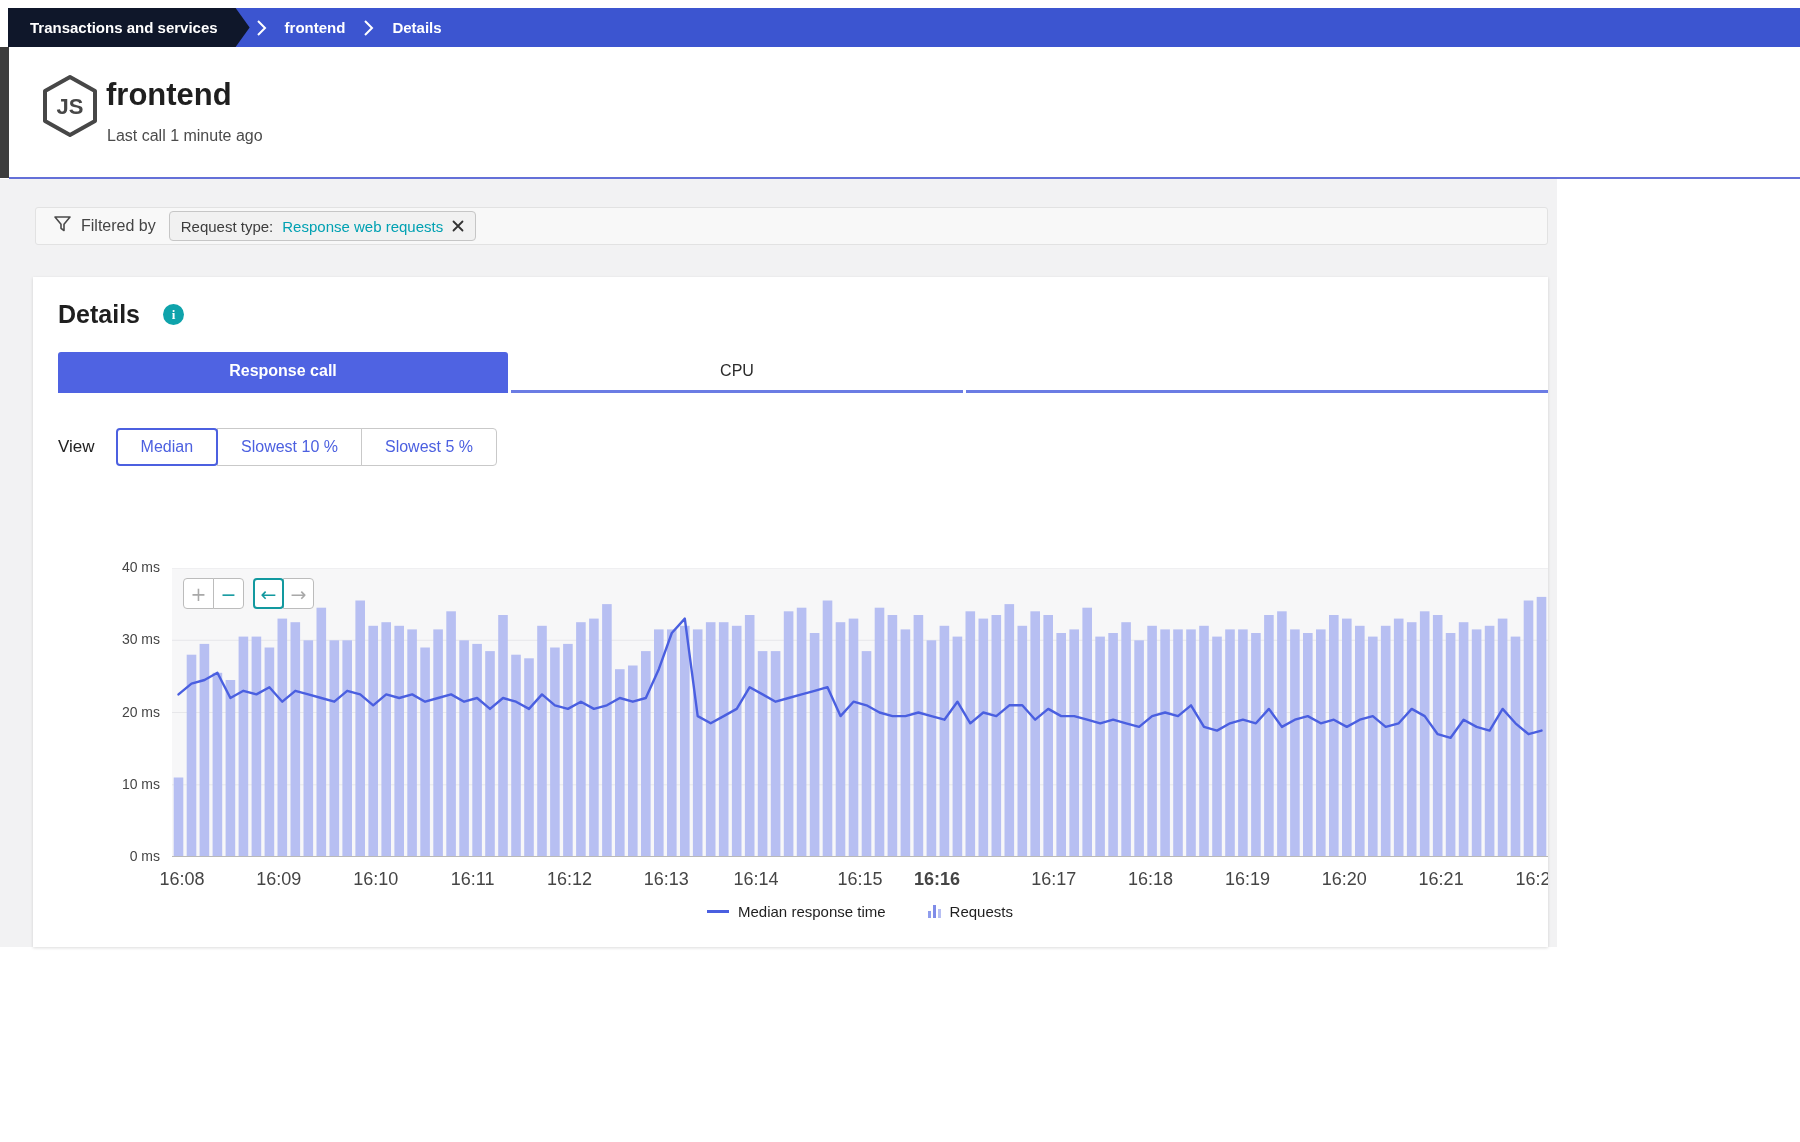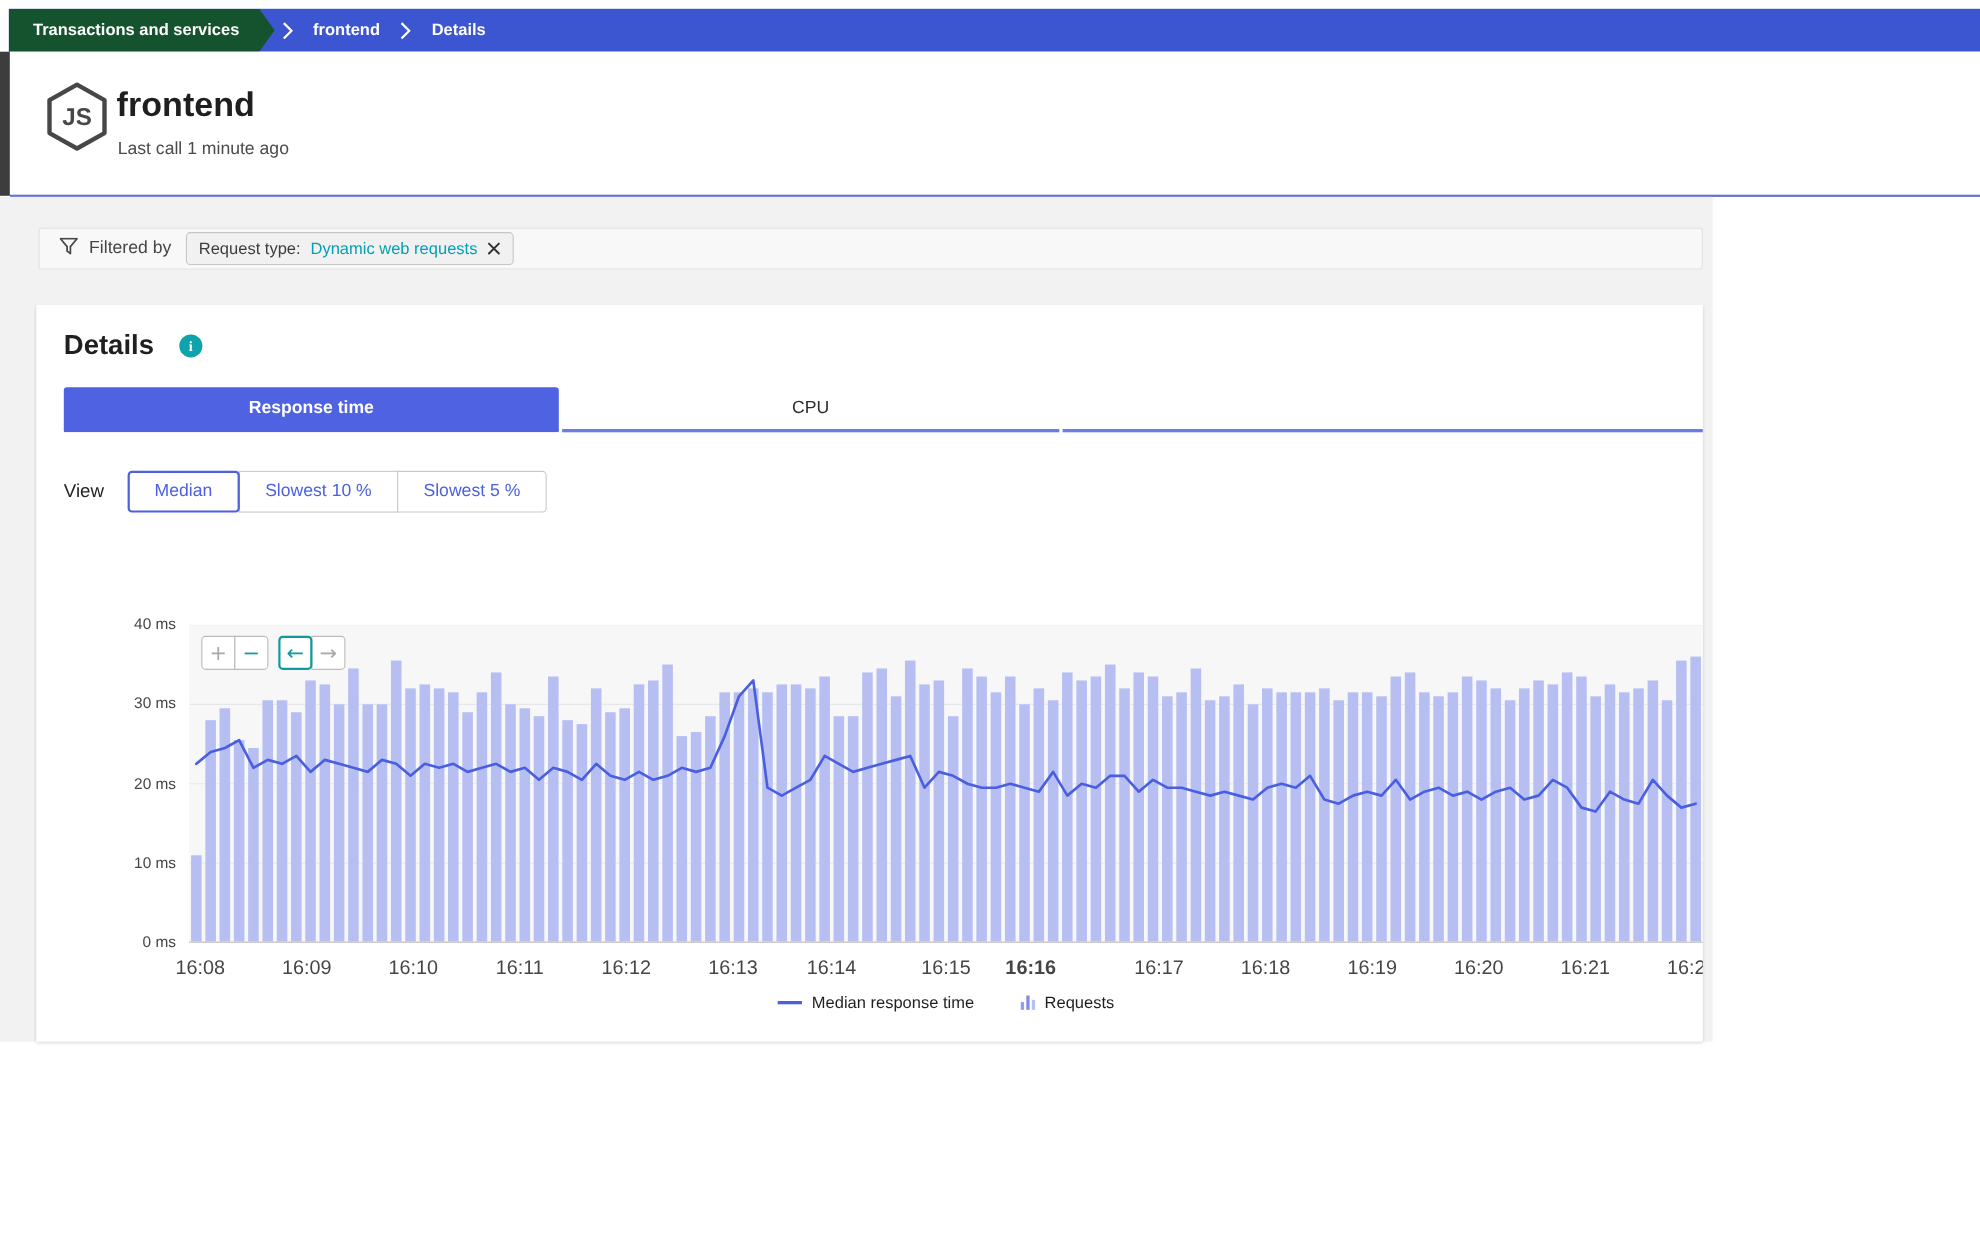--- a/index.html
+++ b/index.html
@@ -12,21 +12,21 @@
     color: #222;
   }
 
   
   .topbar {
     position: absolute; left: 8px; top: 8px; right: 0; height: 39px;
     background: #3c55d0;
     display: flex; align-items: stretch; color: #fff;
   }
   .crumb-dark {
-    background: #14532d;
+    background: #0f172a;
     display: flex; align-items: center;
     padding: 0 32px 0 22px;
     clip-path: polygon(0 0, calc(100% - 14px) 0, 100% 50%, calc(100% - 14px) 100%, 0 100%);
     font-size: 15px; font-weight: bold; cursor: pointer;
   }
   .crumb {
     display: flex; align-items: center;
     font-size: 15px; font-weight: bold;
     padding: 0 12px; cursor: pointer;
   }
@@ -218,36 +218,36 @@
 
 <div class="filter-row">
   <span>
     <svg width="17" height="16" viewBox="0 0 17 16">
         <polygon points="1,1 16,1 10,8.2 10,14.5 7,12.3 7,8.2" fill="none" stroke="#4a4a4a" stroke-width="1.6" stroke-linejoin="round"></polygon>
       </svg>
   </span>
   <span class="filter-label">Filtered by</span>
   <span class="filter-chip">
     <span class="chip-key">Request type:</span>
-    <span class="chip-value">Dynamic web requests</span>
+    <span class="chip-value">Response web requests</span>
     <span class="chip-x">
       <svg width="12" height="12" viewBox="0 0 12 12">
           <path d="M1.5 1.5 L10.5 10.5 M10.5 1.5 L1.5 10.5" stroke="#333" stroke-width="1.8" stroke-linecap="round"></path>
         </svg>
     </span>
   </span>
 </div>
 
 <div class="card"></div>
 <div class="details-title">Details</div>
 <div class="info-icon">i</div>
 
 <div class="tabs">
   <div class="tab tab-1 active">
-    <span>Response time</span>
+    <span>Response call</span>
   </div>
   <div class="tab tab-3">
     <span>CPU</span>
   </div>
   <div class="tab tab-4"></div>
 </div>
 
 <div class="view-row">
   <span class="view-label">View</span>
   <div class="view-btn active">

